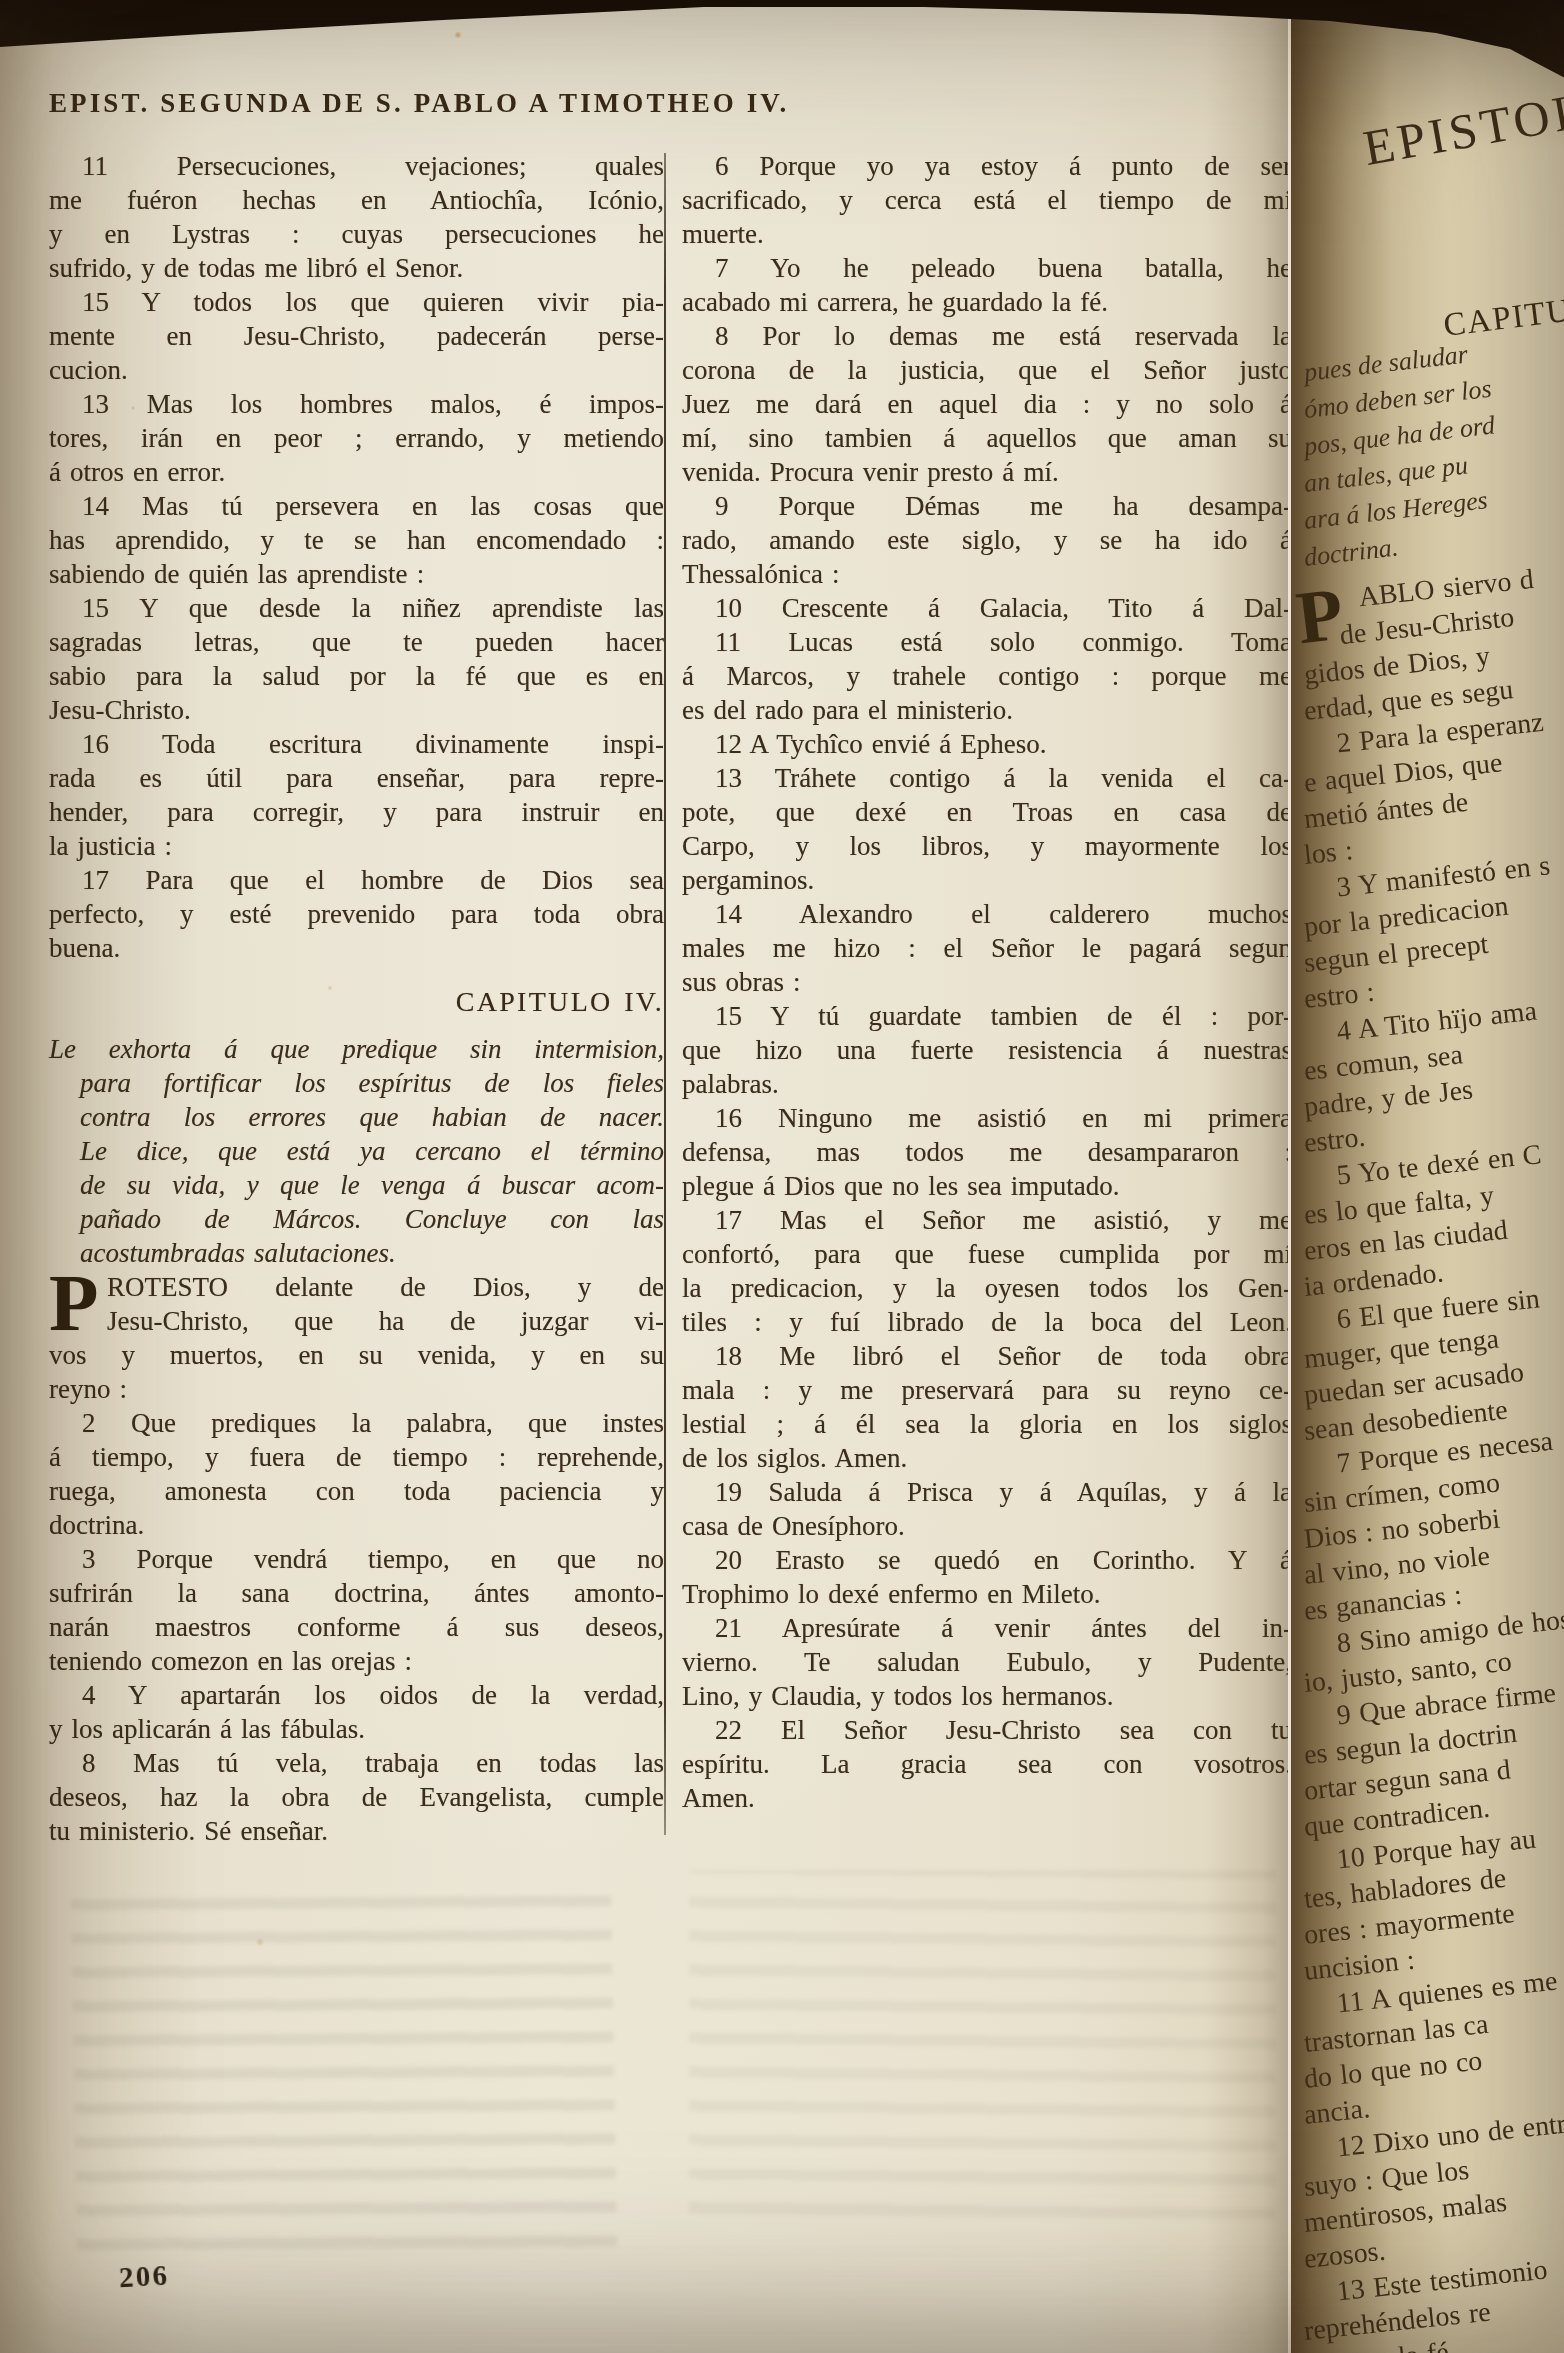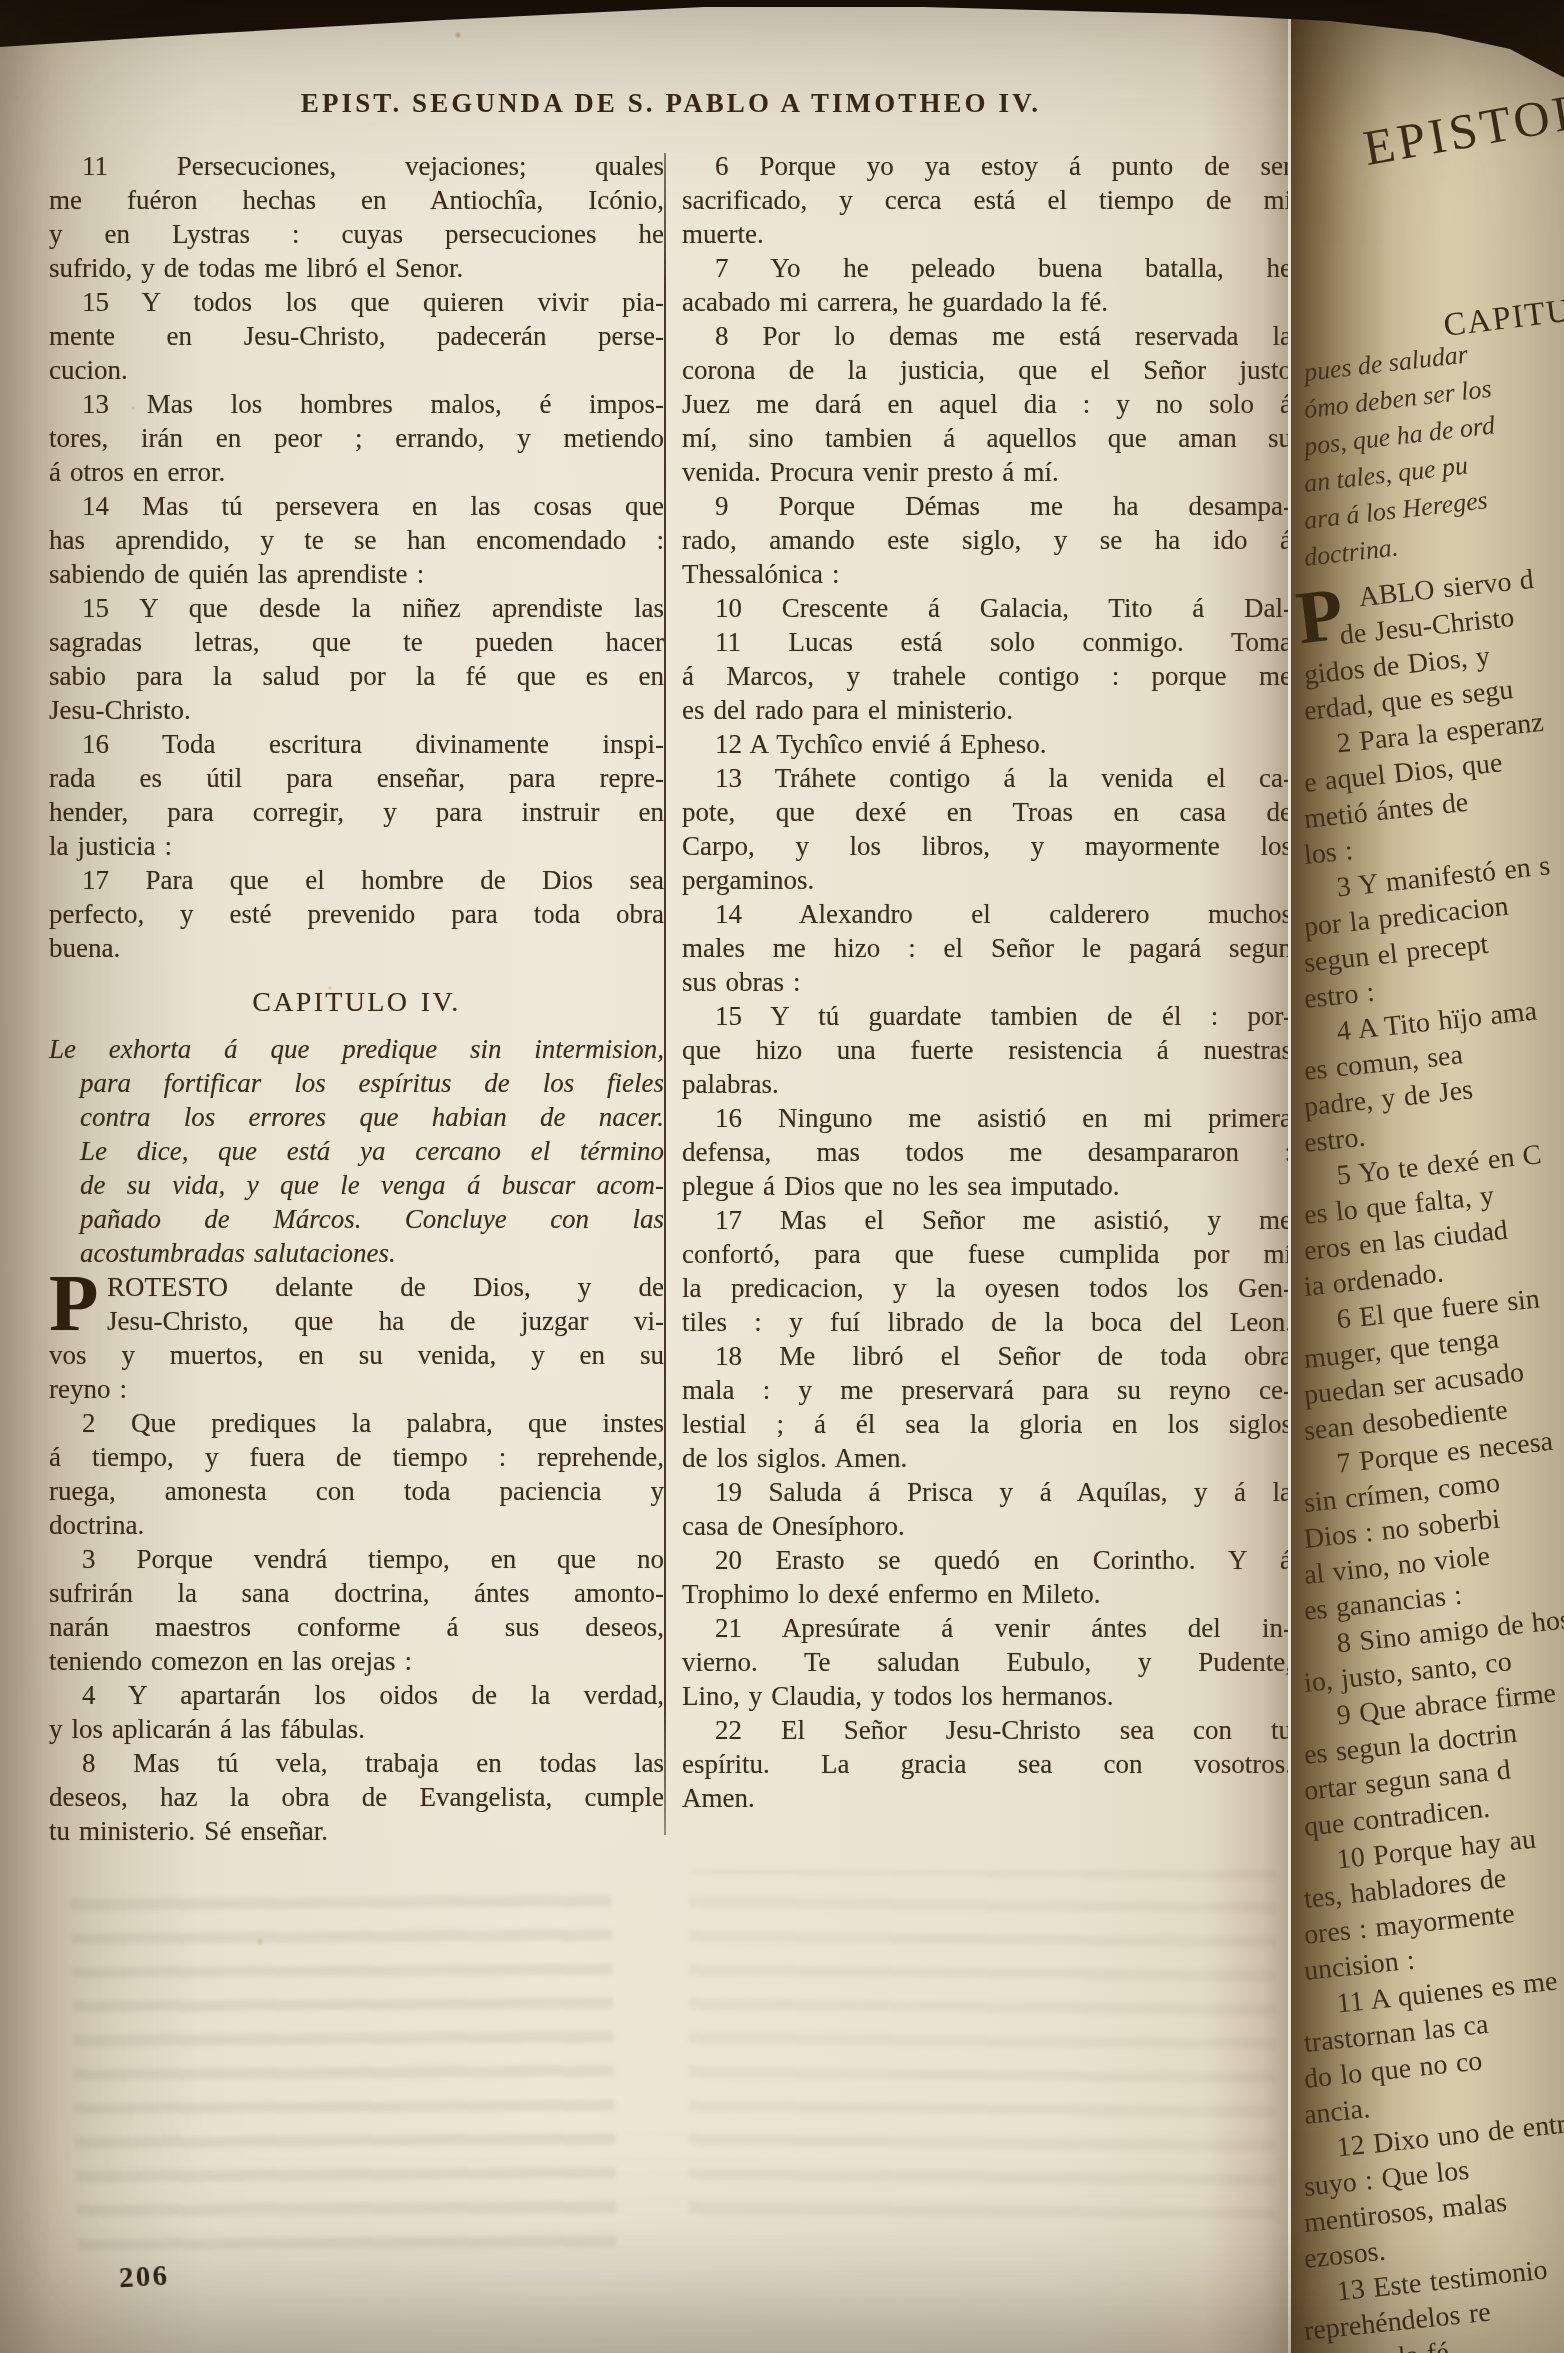--- a/index.html
+++ b/index.html
@@ -20,40 +20,40 @@
     background:
       radial-gradient(circle 5.5px at 458px 35px, rgba(205,130,35,0.60), transparent 70%),
       radial-gradient(circle 3.1px at 133px 408px, rgba(180,120,50,0.40), transparent 70%),
       radial-gradient(circle 3.9px at 330px 988px, rgba(190,125,45,0.35), transparent 70%),
       radial-gradient(circle 6.3px at 260px 1942px, rgba(180,115,40,0.28), transparent 70%),
       radial-gradient(circle 3.1px at 974px 708px, rgba(180,120,45,0.32), transparent 70%),
       radial-gradient(circle 3.9px at 767px 1393px, rgba(175,118,48,0.22), transparent 70%);
   }
   #header{
     position:absolute;left:49px;top:88px;width:1244px;
-    text-align:center;font-size:27px;font-weight:bold;letter-spacing:3.1px;
+    text-align:left;font-size:27px;font-weight:bold;letter-spacing:3.1px;
     color:#3528165;color:#382a17;
   }
   .col{
     position:absolute;top:149px;width:615px;
     font-size:27px;line-height:34px;color:#3b2d1b;
     word-spacing:2.3px;
     text-shadow:0 0 0.8px rgba(56,42,24,0.35);
   }
   #col1{left:49px;}
   #col2{left:682px;width:610px;line-height:34px;}
   #divider{
     position:absolute;left:664px;top:153px;width:2.3px;height:1682px;
     background:linear-gradient(180deg,rgba(44,32,17,0.55),rgba(44,32,17,0.88) 8%,rgba(44,32,17,0.88) 92%,rgba(44,32,17,0.45));
   }
   .tl{text-align:justify;text-align-last:justify;}
   .tl.flush{text-align-last:left;}
   .tl.vstart{text-indent:33px;}
   #chapter-heading{
-    text-align:center;font-size:28px;letter-spacing:2.3px;margin:20.3px 0 12.5px;
+    text-align:right;font-size:28px;letter-spacing:2.3px;margin:20.3px 0 12.5px;
     color:#382a17;
   }
   .sum{font-style:italic;}
   .sum:not(.first){padding-left:31px;}
   #dropcap1-wrap .dcap{
     float:left;width:58px;height:67px;font-size:81px;line-height:67px;
     font-weight:bold;color:#2f2210;text-align:left;
   }
   #pagenum{
     position:absolute;left:119px;top:2260px;

